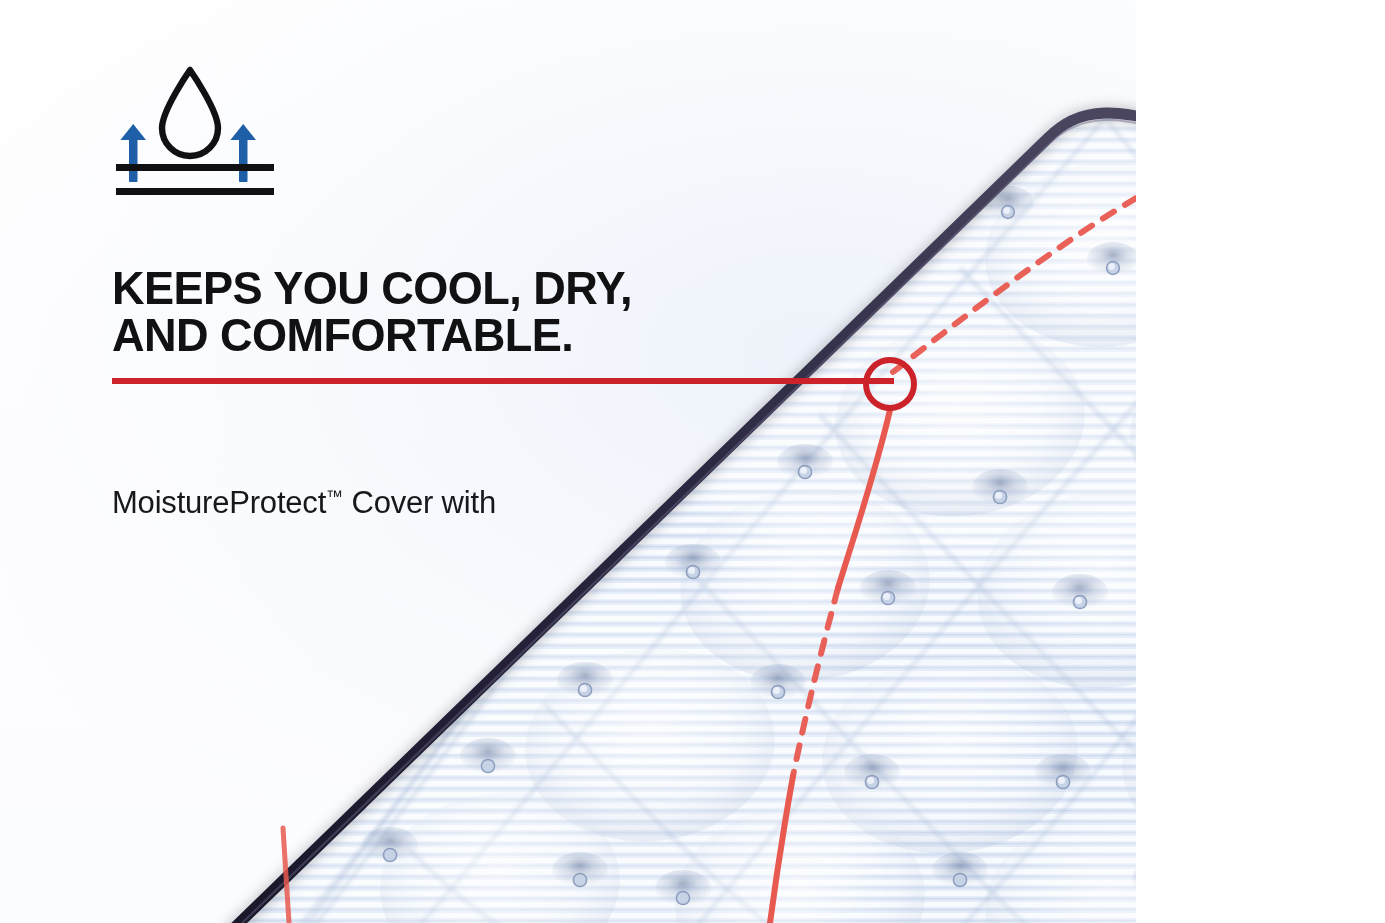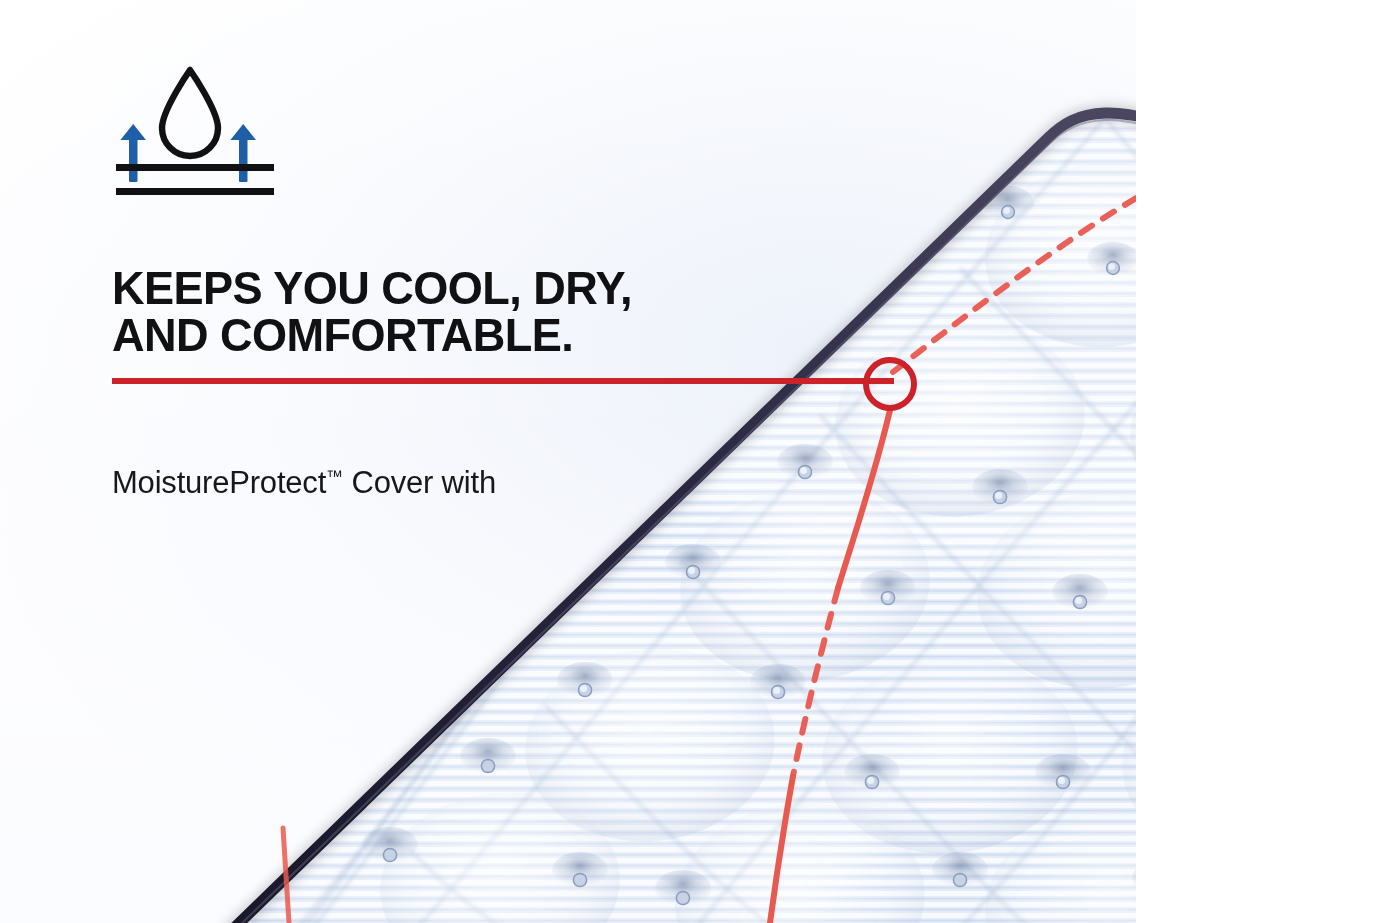--- a/index.html
+++ b/index.html
@@ -47,21 +47,21 @@
   .subcopy{
     position:absolute;left:112px;top:430px;width:560px;
     font-family:"Liberation Sans","DejaVu Sans",sans-serif;
     font-weight:400;
     font-size:31px;
     line-height:44px;
     letter-spacing:-0.2px;
     color:#17181b;
   }
   .subcopy .tm{font-size:17px;vertical-align:super;line-height:0;letter-spacing:0;}
-  .subcopy .ln{display:block;}
+  .subcopy .ln{display:block;margin-top:20px;}
 </style>
 </head>
 <body>
 
 <div id="stage">
 
   <div class="bg-wash"></div>
 
   <svg id="mattress" viewBox="0 0 1385 923" preserveAspectRatio="none">
     <defs>

